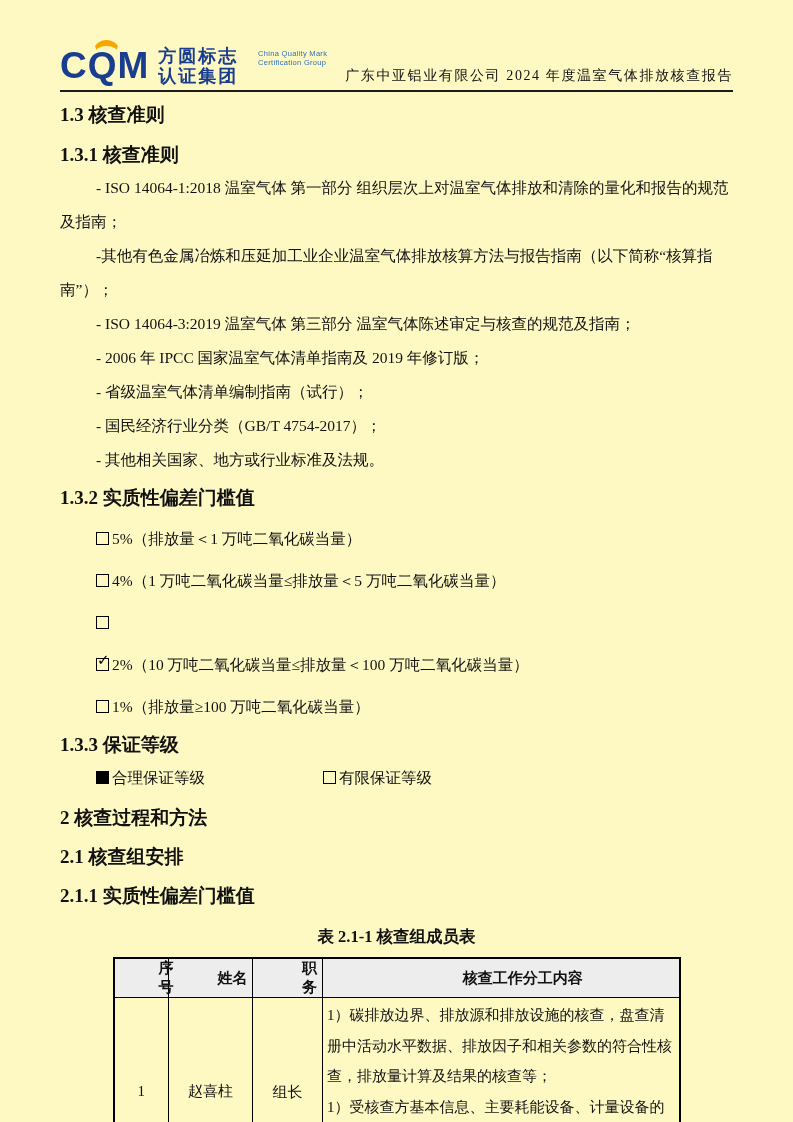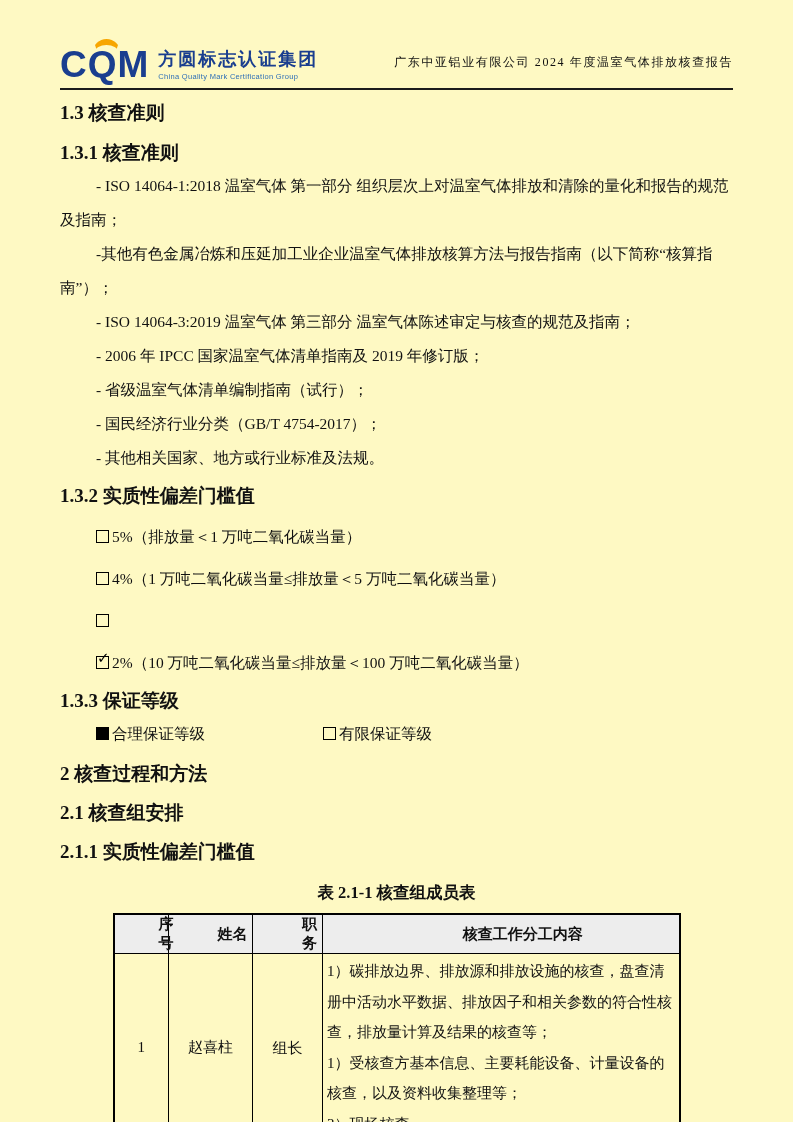--- a/index.html
+++ b/index.html
@@ -25,30 +25,30 @@
     color:#1a3e8f; letter-spacing:1px;
   }
   .q-arc {
     position:absolute; top:-7px; left:33px;
     width:27px; height:13px;
     border-top:6px solid #f7a600;
     border-left:2px solid transparent;
     border-right:2px solid transparent;
     border-radius:50% 50% 0 0 / 100% 100% 0 0;
   }
-  .logo-names { display:flex; flex-direction:column; justify-content:center; }
+  .logo-names { display:flex; flex-direction:row; justify-content:center; }
   .logo-cn {
     font-family:"Liberation Sans","DejaVu Sans",sans-serif;
     font-weight:bold; font-size:18px; color:#1a3e8f; letter-spacing:2px; line-height:20px;
   }
   .logo-en {
     font-family:"Liberation Sans","DejaVu Sans",sans-serif;
     font-size:7.5px; color:#2e6fb7; margin-top:3px; letter-spacing:0.3px;
   }
-  .doc-title { font-size:12px; letter-spacing:1.6px; padding-bottom:17px; white-space:nowrap; }
+  .doc-title { font-size:14px; letter-spacing:1.6px; padding-bottom:5px; white-space:nowrap; }
   .header-rule { border-bottom:2px solid #1c1c1c; }
 
   
   .h-lvl { font-size:19px; font-weight:bold; line-height:33px; }
   .h13   { margin-top:6px; }
   .h131  { margin-top:7px; }
   .h132  { margin-top:4px; }
   .h133  { margin-top:4px; }
   .h2x   { margin-top:6px; }
   .para  { font-size:15.5px; line-height:34px; text-indent:36px; }
@@ -127,20 +127,23 @@
   </div>
   <div class="chkline">
     <span class="cbox"></span><span>4%（1 万吨二氧化碳当量≤排放量＜5 万吨二氧化碳当量）</span>
   </div>
   <div class="chkline">
     <span class="cbox"></span>
   </div>
   <div class="chkline">
     <span class="cbox tick"></span><span>2%（10 万吨二氧化碳当量≤排放量＜100 万吨二氧化碳当量）</span>
   </div>
+  <div class="chkline">
+    <span class="cbox"></span><span>1%（排放量≥100 万吨二氧化碳当量）</span>
+  </div>
 
   <div class="h-lvl h133">1.3.3 保证等级</div>
 
   <div class="assure-line">
     <span class="cbox solid"></span><span>合理保证等级</span>
     <span class="assure-item2"><span class="cbox"></span><span>有限保证等级</span></span>
   </div>
 
   <div class="h-lvl h2x">2 核查过程和方法</div>
   <div class="h-lvl h2x">2.1 核查组安排</div>

